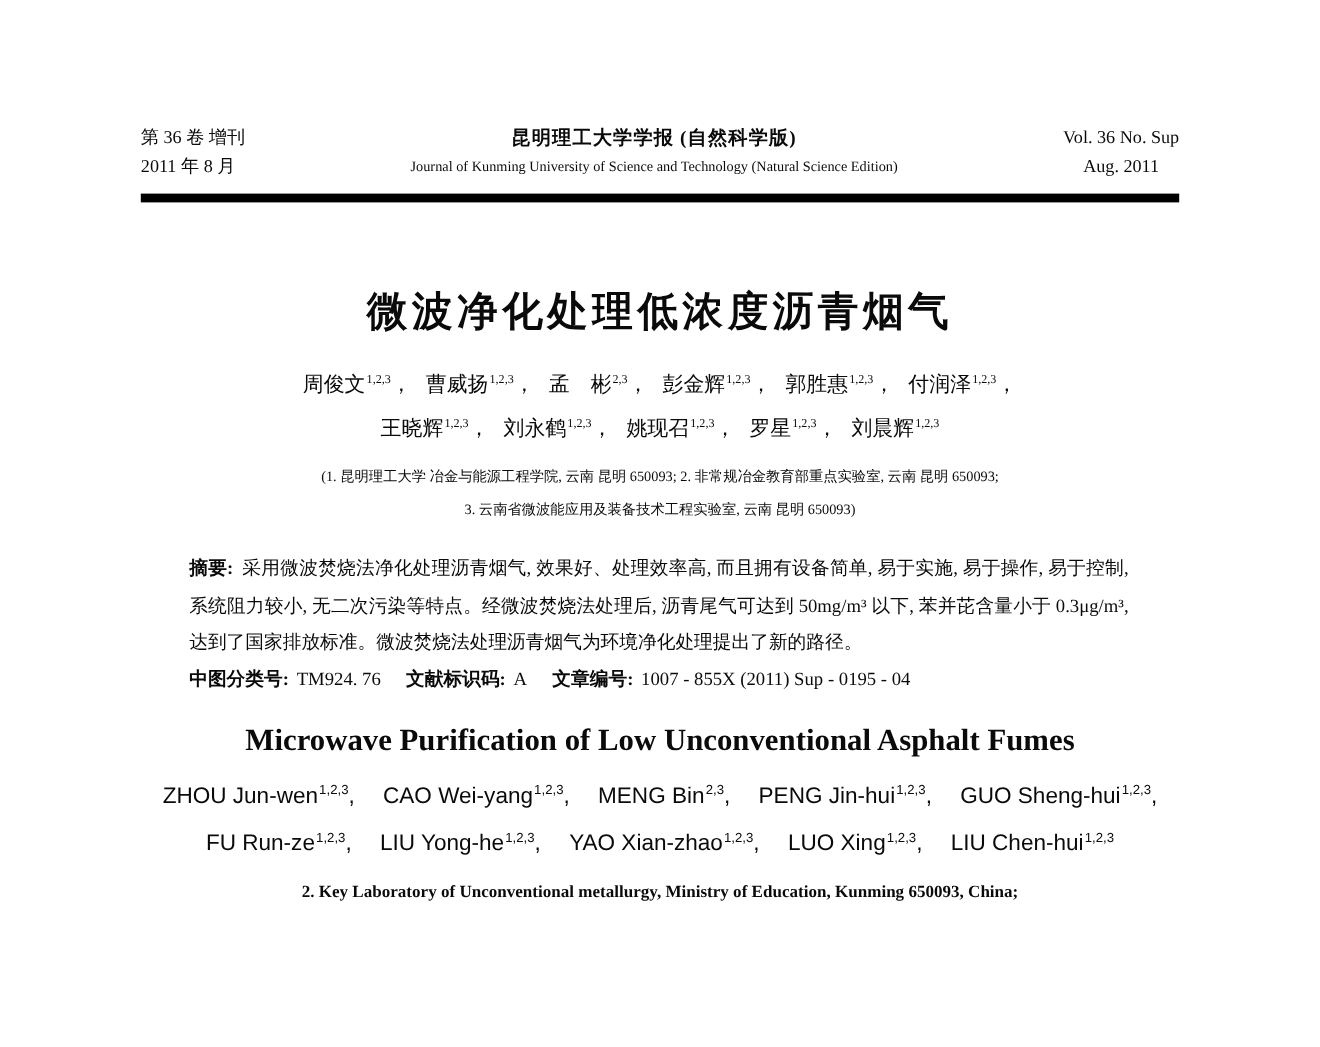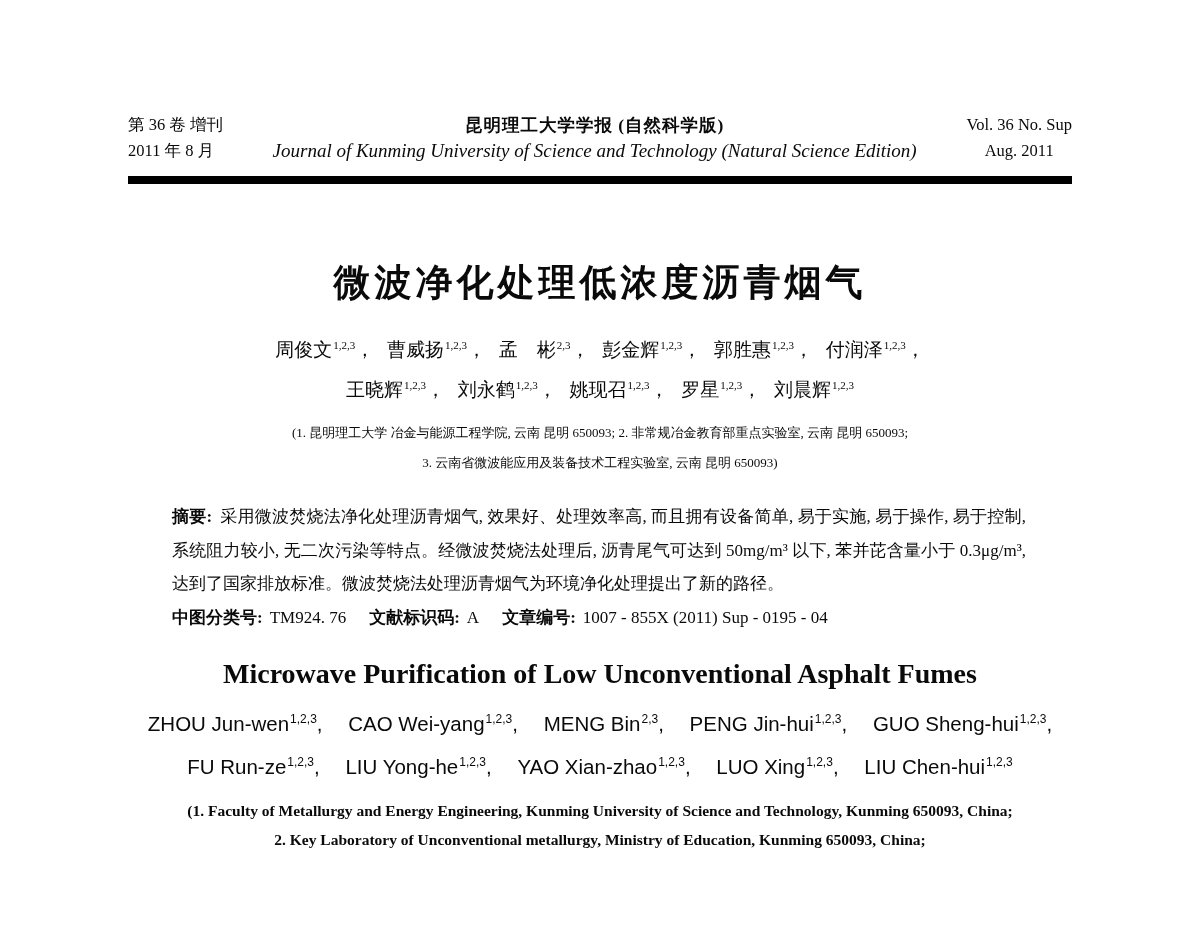--- a/index.html
+++ b/index.html
@@ -24,21 +24,21 @@
   }
   .jh-left, .jh-right {
     font-size: 16.5px;
     line-height: 26px;
     white-space: nowrap;
   }
   .jh-left { text-align: left; }
   .jh-right { text-align: center; }
   .jh-center { text-align: center; flex: 1; padding: 0 10px; }
   .jh-title-cn { font-size: 17.5px; font-weight: bold; line-height: 26px; letter-spacing: 1px; }
-  .jh-title-en { font-size: 19px; line-height: 26px; font-style: italic; }
+  .jh-title-en { font-size: 13px; line-height: 26px; }
 
   .rule {
     height: 8px;
     background: #000;
     margin-top: 12px;
   }
 
   
   .title-cn {
     margin-top: 74px;
@@ -175,17 +175,16 @@
     <div class="authors-line">
       <span class="author"><span>FU Run-ze</span><sup class="sup">1,2,3</sup><span>,</span></span>
       <span class="author"><span>LIU Yong-he</span><sup class="sup">1,2,3</sup><span>,</span></span>
       <span class="author"><span>YAO Xian-zhao</span><sup class="sup">1,2,3</sup><span>,</span></span>
       <span class="author"><span>LUO Xing</span><sup class="sup">1,2,3</sup><span>,</span></span>
       <span class="author"><span>LIU Chen-hui</span><sup class="sup">1,2,3</sup><span></span></span>
     </div>
   </div>
 
   <div class="affil-en">
-    <div>(1. Faculty of Metallurgy and Energy Engineering, Kunming University of Science and Technology, Kunming 650093, China;</div>
     <div>2. Key Laboratory of Unconventional metallurgy, Ministry of Education, Kunming 650093, China;</div>
   </div>
 
 </div>
 
 </body></html>

